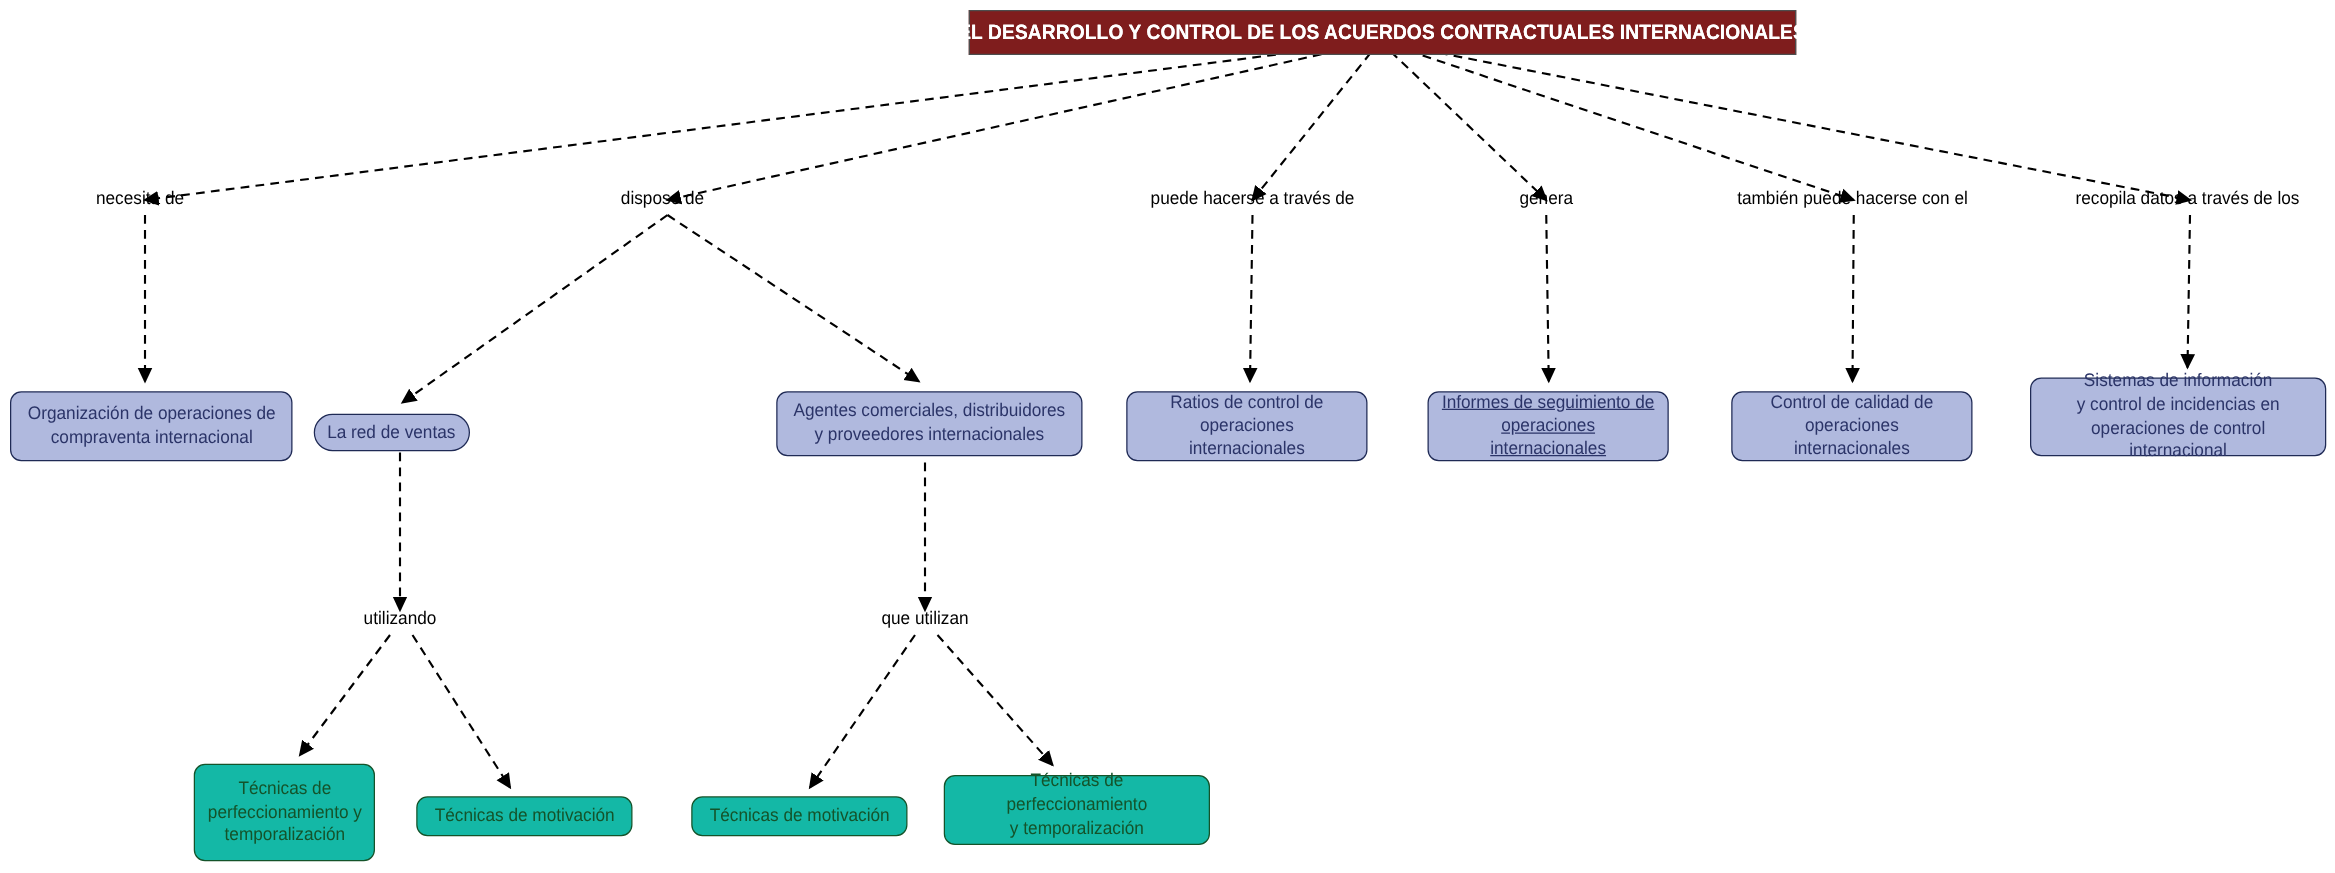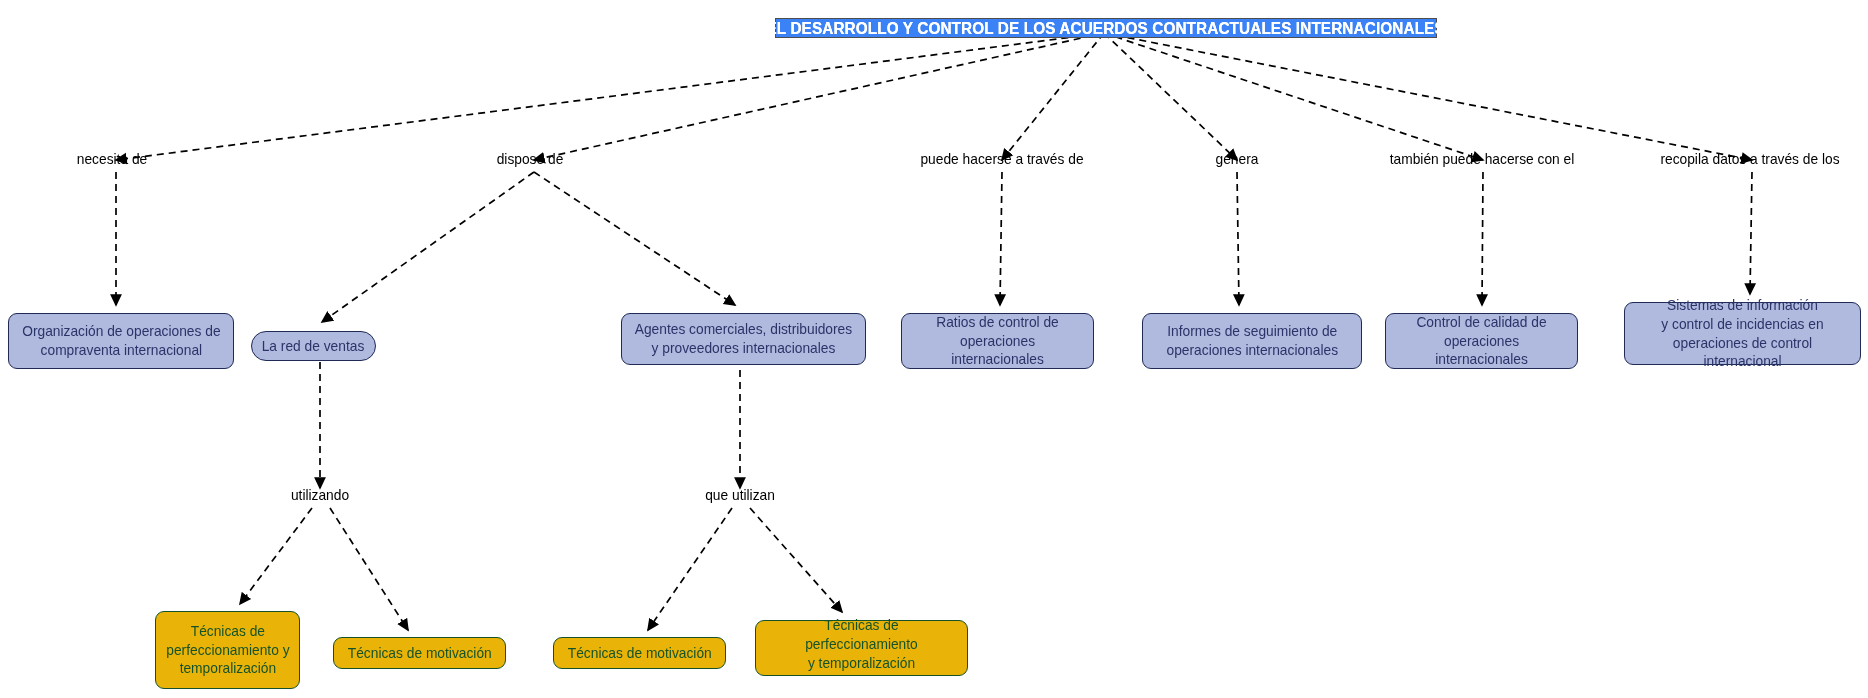--- a/index.html
+++ b/index.html
@@ -59,21 +59,21 @@
     transform: scaleX(0.95);
   }
   .node.blue {
     background: #b0b9de;
     border: 1.6px solid #1f2a55;
     color: #2b3468;
     font-size: 14.5px;
     font-family: "Liberation Sans Narrow", "Liberation Sans", sans-serif;
   }
   .node.green {
-    background: #eab308;
+    background: #14b8a6;
     border: 1.6px solid #14532a;
     color: #14532a;
     font-size: 14.5px;
     font-family: "Liberation Sans Narrow", "Liberation Sans", sans-serif;
   }
   
   .link-label {
     position: absolute;
     color: #000000;
     font-family: "Liberation Sans Narrow", "Liberation Sans", sans-serif;
@@ -108,21 +108,21 @@
       <path d="M1752,172 L1750,294" marker-end="url(#arrow)"></path>
       <path d="M320,362 L320,488" marker-end="url(#arrow)"></path>
       <path d="M740,370 L740,488" marker-end="url(#arrow)"></path>
       <path d="M312,508 L240,604" marker-end="url(#arrow)"></path>
       <path d="M330,508 L408,630" marker-end="url(#arrow)"></path>
       <path d="M732,508 L648,630" marker-end="url(#arrow)"></path>
       <path d="M750,508 L842,612" marker-end="url(#arrow)"></path>
     </g>
 </svg>
 
-<div class="title-box" id="title-box" style="left: 775px; top: 18px; width: 662px; height: 20px; background: #3b82f6;">
+<div class="title-box" id="title-box" style="left: 775px; top: 8px; width: 662px; height: 36px; background: #7f1d1d;">
   <span class="title-text" style="color: rgb(255, 255, 255);">EL DESARROLLO Y CONTROL DE LOS ACUERDOS CONTRACTUALES INTERNACIONALES</span>
 </div>
 
 <div id="labels-layer">
     <div class="link-label" style="left: 112px; top: 151px;">necesita de</div>
     <div class="link-label" style="left: 530px; top: 151px;">dispose de</div>
     <div class="link-label" style="left: 1002px; top: 151px;">puede hacerse a través de</div>
     <div class="link-label" style="left: 1237px; top: 151px;">genera</div>
     <div class="link-label" style="left: 1482px; top: 151px;">también puede hacerse con el</div>
     <div class="link-label" style="left: 1750px; top: 151px;">recopila datos a través de los</div>
@@ -136,21 +136,21 @@
     </div>
     <div class="node blue" style="left: 251px; top: 331px; width: 125px; height: 30px; border-radius: 15px;">
       <span class="node-text">La red de ventas</span>
     </div>
     <div class="node blue" style="left: 621px; top: 313px; width: 245px; height: 52px;">
       <span class="node-text">Agentes comerciales, distribuidores<br>y proveedores internacionales</span>
     </div>
     <div class="node blue" style="left: 901px; top: 313px; width: 193px; height: 56px;">
       <span class="node-text">Ratios de control de<br>operaciones internacionales</span>
     </div>
-    <div class="node blue" style="left: 1142px; top: 313px; width: 220px; height: 56px;">
+    <div class="node blue" style="left: 1142px; top: 313px; width: 193px; height: 56px; text-decoration: underline;">
       <span class="node-text">Informes de seguimiento de<br>operaciones internacionales</span>
     </div>
     <div class="node blue" style="left: 1385px; top: 313px; width: 193px; height: 56px;">
       <span class="node-text">Control de calidad de<br>operaciones internacionales</span>
     </div>
     <div class="node blue" style="left: 1624px; top: 302px; width: 237px; height: 63px;">
       <span class="node-text">Sistemas de información<br>y control de incidencias en<br>operaciones de control internacional</span>
     </div>
     <div class="node green" style="left: 155px; top: 611px; width: 145px; height: 78px;">
       <span class="node-text">Técnicas de<br>perfeccionamiento y<br>temporalización</span>

